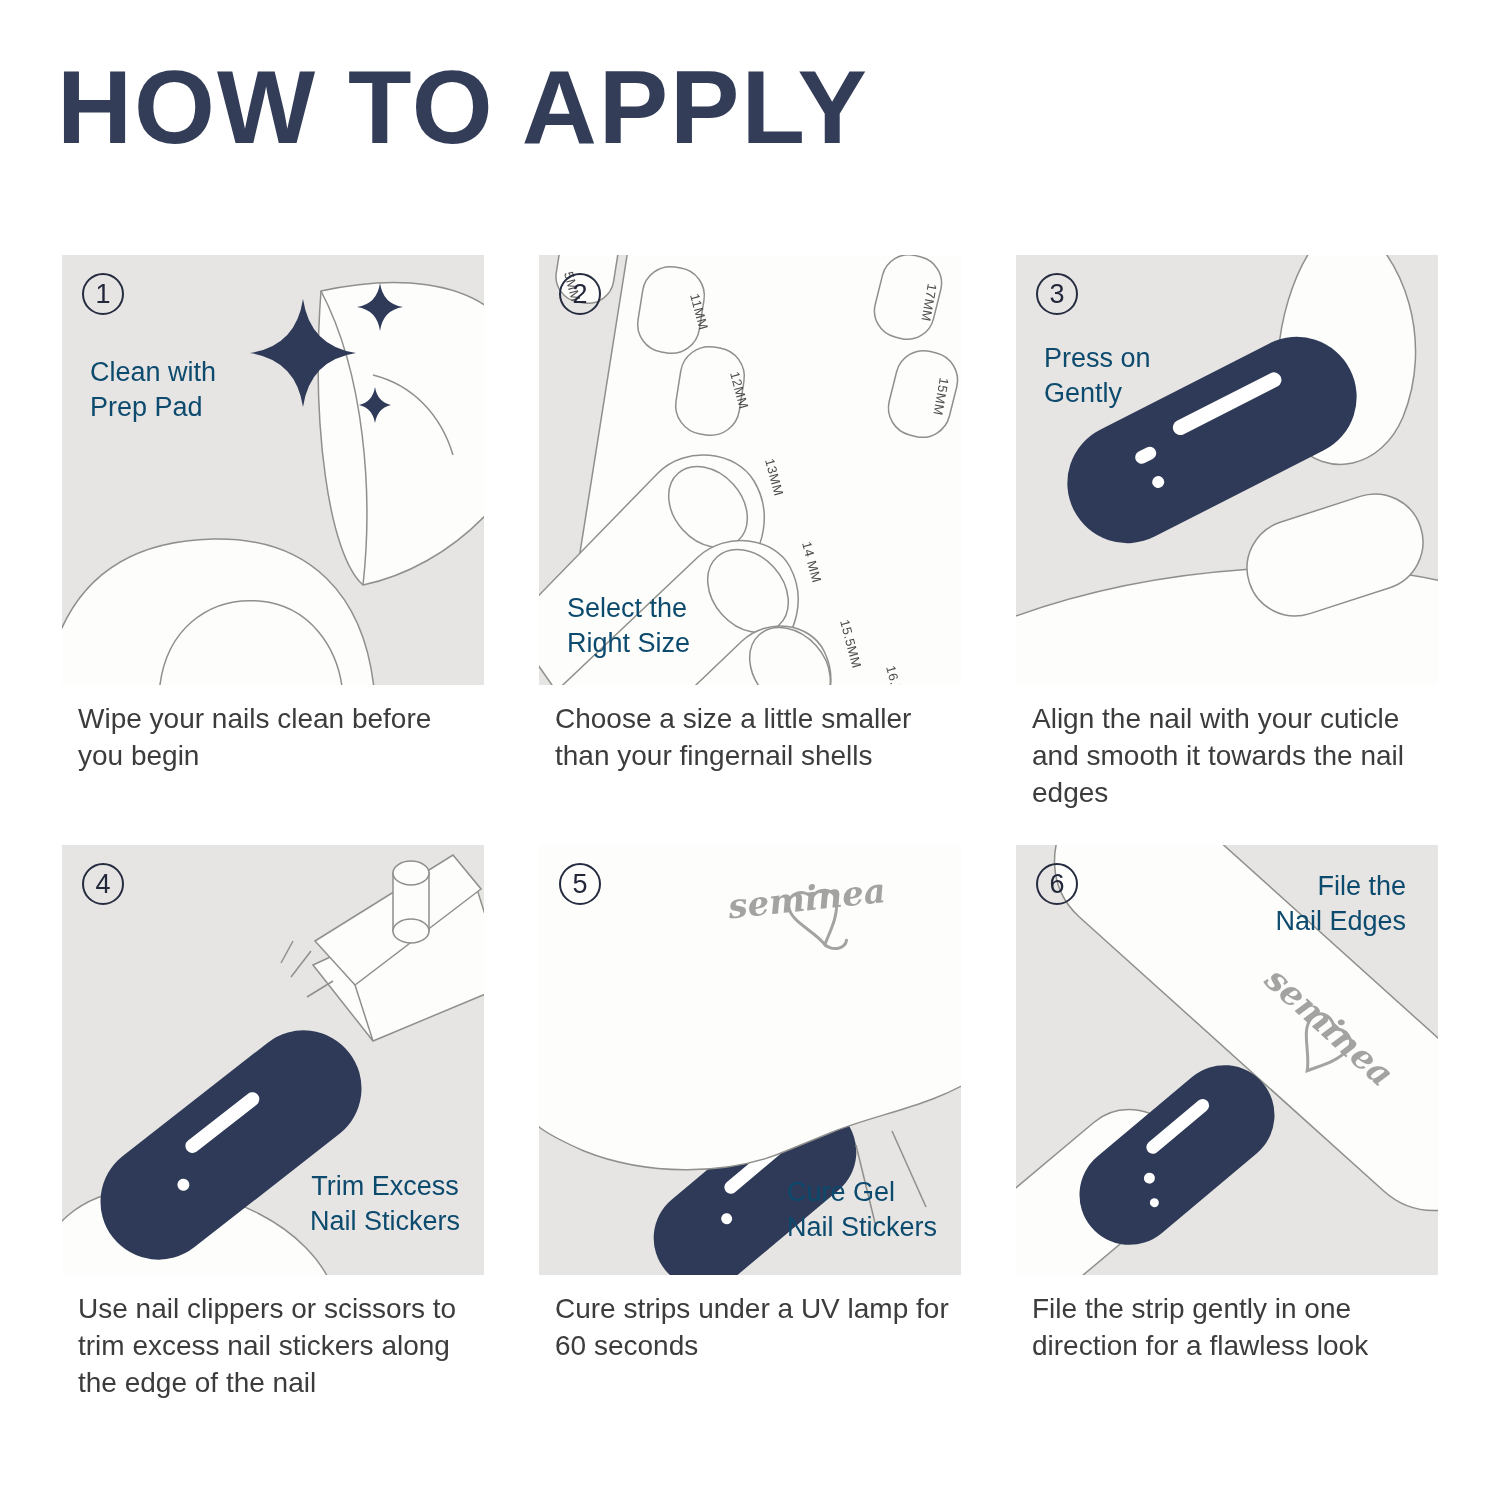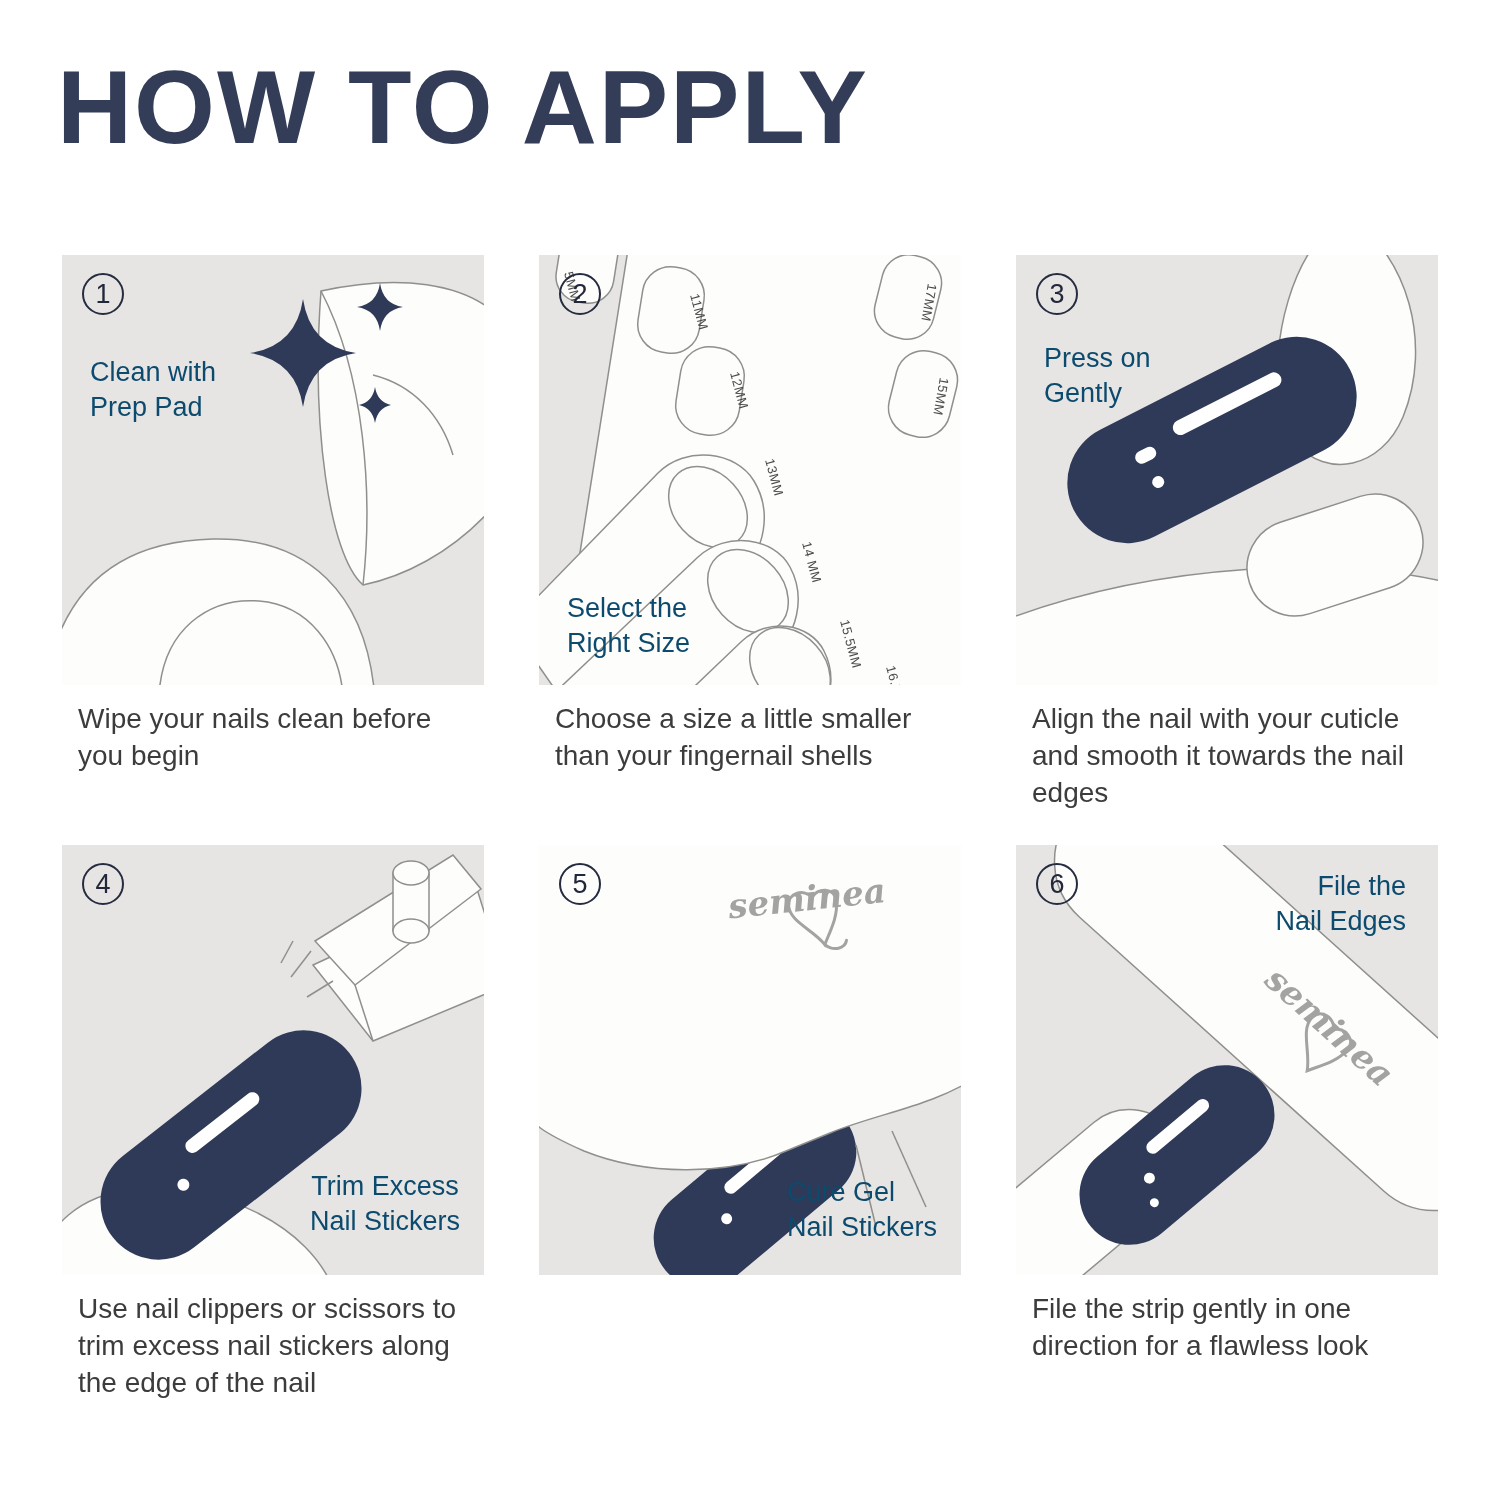--- a/index.html
+++ b/index.html
@@ -184,20 +184,21 @@
         </g>
         <g class="stroke-only">
           <path d="M316 300 L336 382"></path>
           <path d="M352 286 L386 362"></path>
         </g>
       </svg>
       <div class="badge">5</div>
       <div class="panel-label pl-5">Cure Gel
 Nail Stickers</div>
     </div>
+    <div class="caption">Cure strips under a UV lamp for 60 seconds</div>
   </div>
 
   <div class="step" id="step6">
     <div class="panel">
       <svg class="illus" viewBox="0 0 420 430">
         <g transform="rotate(42 250 140)">
           <rect class="paper" x="-10" y="65" width="560" height="150" rx="75"></rect>
         </g>
         <g transform="translate(300 170) rotate(42)">
           <text class="logo-text" x="-62" y="12">seminea</text>

